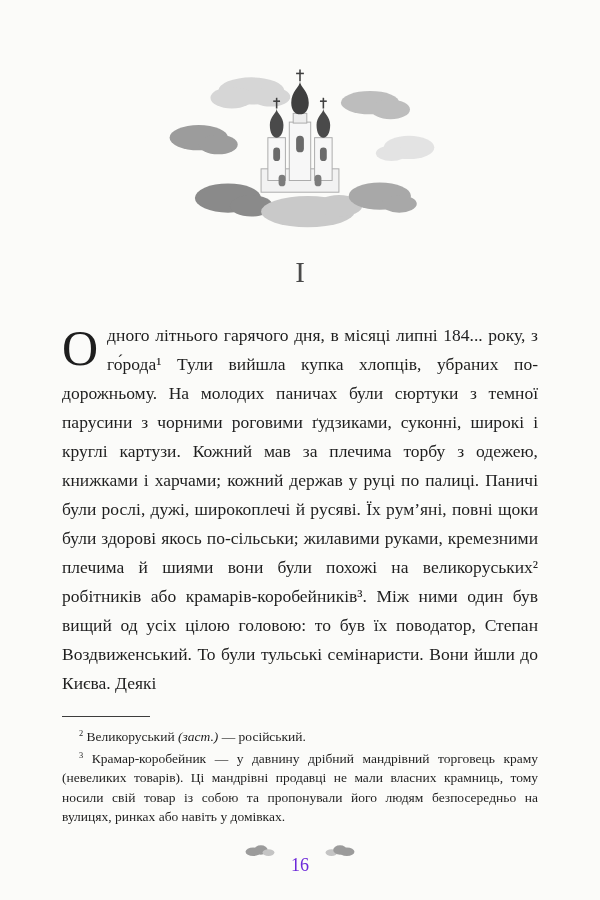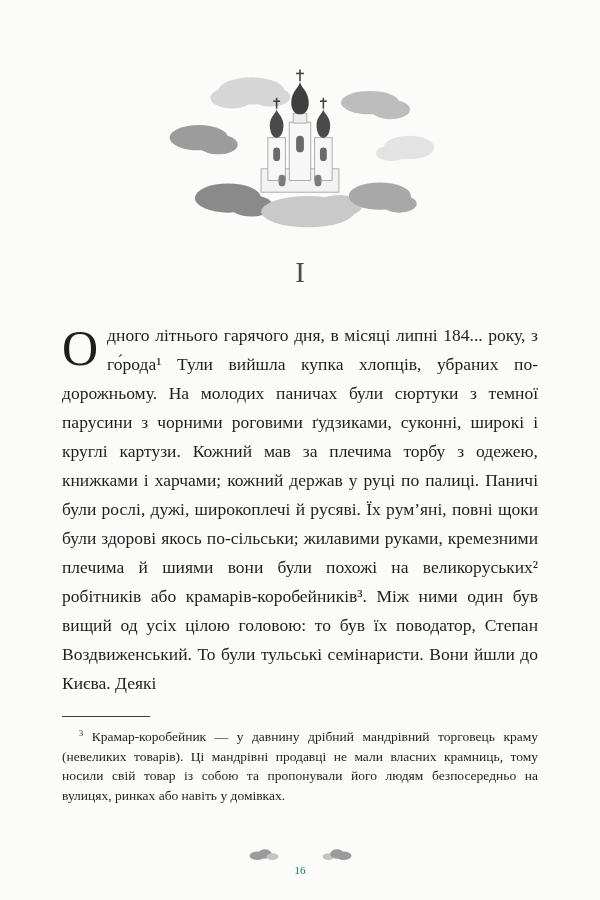--- a/index.html
+++ b/index.html
@@ -78,22 +78,22 @@
     position: absolute;
     left: 0;
     right: 0;
     bottom: 24px;
     display: flex;
     align-items: center;
     justify-content: center;
     gap: 14px;
   }
   .page-number {
-    font-size: 11px;
-    color: #0f766e;
+    font-size: 18px;
+    color: #6d28d9;
     margin-top: 28px;
   }
   .cloud-ornament { display: inline-block; }
 </style>
 </head>
 <body>
 
 <div class="page">
 
   <div class="illustration">
@@ -163,20 +163,21 @@
     </svg>
   </div>
 
   <div class="chapter-numeral">I</div>
 
   <p class="body-text"><span class="dropcap">О</span><span>дного літнього гарячого дня, в місяці липні 184... року, з го́рода¹ Тули вийшла купка хлопців, убраних по-дорожньому. На молодих паничах були сюртуки з темної парусини з чорними роговими ґудзиками, суконні, широкі і круглі картузи. Кожний мав за плечима торбу з одежею, книжками і харчами; кожний держав у руці по палиці. Паничі були рослі, дужі, широкоплечі й русяві. Їх рум’яні, повні щоки були здорові якось по-сільськи; жилавими руками, кремезними плечима й шиями вони були похожі на великоруських² робітників або крамарів-коробейників³. Між ними один був вищий од усіх цілою головою: то був їх поводатор, Степан Воздвиженський. То були тульські семінаристи. Вони йшли до Києва. Деякі</span></p>
 
   <hr class="footnote-rule">
 
 
+  <p class="footnote"><sup>2</sup> <span>Великоруський </span><span class="qual">(заст.)</span><span> — російський.</span></p>
 
   <p class="footnote"><sup>3</sup> <span>Крамар-коробейник</span><span class="qual"></span><span> — у давнину дрібний мандрівний торговець краму (невеликих товарів). Ці мандрівні продавці не мали власних крамниць, тому носили свій товар із собою та пропонували його людям безпосередньо на вулицях, ринках або навіть у домівках.</span></p>
 
   <div class="footer">
     <span class="cloud-ornament">
       <svg viewBox="0 0 40 16" width="34" height="14" aria-hidden="true">
         <g fill="#9b9b9b">
           <ellipse cx="12" cy="10" rx="9" ry="5"></ellipse>
           <ellipse cx="21" cy="8" rx="8" ry="5.5"></ellipse>
         </g>

